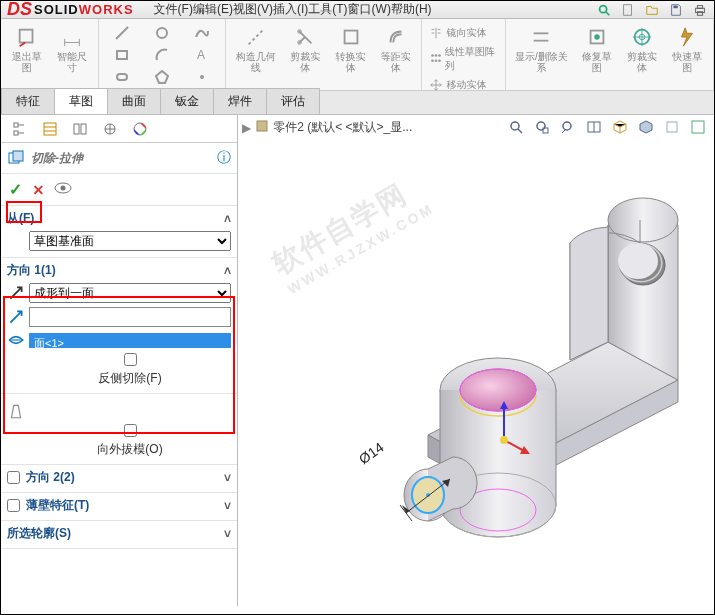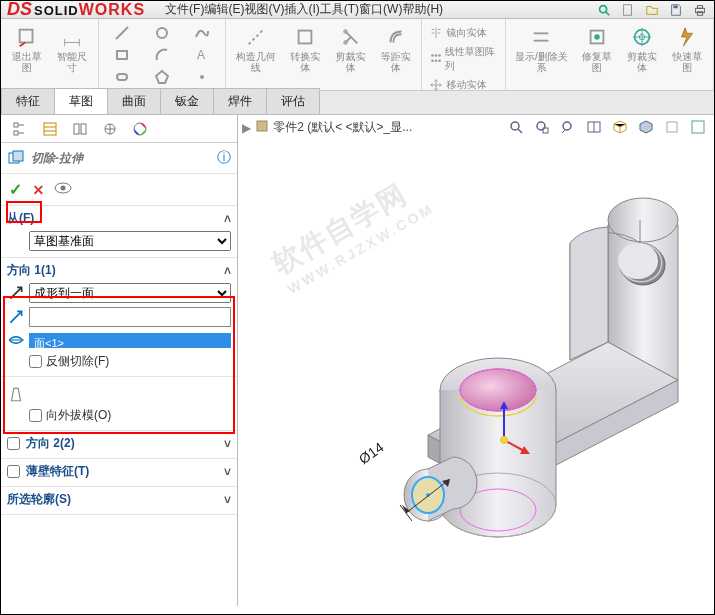--- a/index.html
+++ b/index.html
@@ -4,21 +4,21 @@
 <style>
   * { box-sizing: border-box; margin: 0; padding: 0; }
   body { font-family: "Microsoft YaHei", Arial, sans-serif; font-size: 12px; background: #fff; color: #333; width: 715px; height: 615px; overflow: hidden; position: relative; border: 1px solid #000; }
   
   
   .titlebar { height: 18px; background: linear-gradient(#f5f5f5,#e4e4e4); display: flex; align-items: center; border-bottom: 1px solid #bbb; }
   .logo { display: flex; align-items: center; padding: 0 6px; }
   .logo-ds { color: #da2128; font-weight: bold; font-style: italic; font-size: 18px; margin-right: 2px; }
   .logo-text { font-weight: bold; letter-spacing: 1px; }
   .logo-solid { color: #111; font-size: 13px; }
-  .logo-works { color: #da2128; font-size: 16px; }
+  .logo-works { color: #da2128; font-size: 13px; }
   .menu { display: flex; margin-left: 14px; }
   .menu span { cursor: default; }
   .minitool { display:flex; gap:8px; margin-left:auto; padding-right:6px; align-items:center; }
   .minitool .mi { width:16px; height:16px; display:flex; align-items:center; justify-content:center; color:#555; font-size:11px; }
   .mi svg { width:14px; height:14px; }
   
   
   .ribbon { height: 72px; background: #f7f7f7; border-bottom: 1px solid #ccc; display: flex; }
   .ribgroup { border-right: 1px solid #d8d8d8; padding: 4px 6px 0 6px; display:flex; flex-direction:column; }
   .ribrow { display:flex; gap:6px; }
@@ -56,21 +56,21 @@
   
   .section { padding:4px 6px 6px 6px; border-bottom:1px solid #e3e3e3; }
   .sec-head { display:flex; align-items:center; font-weight:bold; color:#1a4f8a; cursor:default; }
   .sec-head .lab { flex:1; }
   .sec-head .caret { color:#555; }
   .row { display:flex; align-items:center; margin-top:4px; gap:4px; }
   .row .ic { width:18px; height:18px; display:flex; align-items:center; justify-content:center; color:#0a74bf; }
   .combo { flex:1; height:20px; font-size:12px; }
   .txt { flex:1; height:20px; border:1px solid #888; background:#fff; padding:0 2px; }
   .selbox { flex:1; height:15px; background:#2f8fe6; color:#fff; padding:2px 4px; font-size:11px; border:1px solid #2f8fe6; }
-  .cbrow { display:flex; align-items:center; gap:4px; margin-top:4px; padding-left:22px; }
+  .cbrow { display:flex; align-items:center; gap:4px; margin-top:4px; padding-left:22px;flex-direction:column; }
   .cbrow input { width:13px; height:13px; }
   
   .redbox2 { position:absolute; border:2px solid #f00; left:2px; top:295px; width:232px; height:138px; pointer-events:none; }
   
   
   .viewport { flex:1; position:relative; background:#fff; }
   .crumb { position:absolute; left:4px; top:4px; display:flex; align-items:center; gap:4px; color:#444; }
   .crumb .arr { color:#888; }
   .vp-tools { position:absolute; right:6px; top:2px; display:flex; gap:6px; }
   .vp-tools .t { width:20px; height:20px; display:flex; align-items:center; justify-content:center; color:#567; }
@@ -237,34 +237,34 @@
           <div class="ic">
             <svg viewBox="0 0 24 24">
               <line x1="4" y1="20" x2="20" y2="4" stroke="#999" stroke-width="2" stroke-dasharray="3"></line>
             </svg>
           </div>
           <div class="lb">构造几何线</div>
         </div>
       <div class="ribbtn">
           <div class="ic">
             <svg viewBox="0 0 24 24">
-              <rect x="5" y="5" width="14" height="14" fill="none" stroke="#999" stroke-width="2"></rect>
-            </svg>
-          </div>
-          <div class="lb">转换实体</div>
-        </div>
-      <div class="ribbtn">
-          <div class="ic">
-            <svg viewBox="0 0 24 24">
               <path d="M5 5 L19 19 M5 19 L12 12" stroke="#999" stroke-width="2"></path>
               <circle cx="6" cy="18" r="2" fill="none" stroke="#999"></circle>
               <circle cx="6" cy="6" r="2" fill="none" stroke="#999"></circle>
             </svg>
           </div>
           <div class="lb">剪裁实体</div>
+        </div>
+      <div class="ribbtn">
+          <div class="ic">
+            <svg viewBox="0 0 24 24">
+              <rect x="5" y="5" width="14" height="14" fill="none" stroke="#999" stroke-width="2"></rect>
+            </svg>
+          </div>
+          <div class="lb">转换实体</div>
         </div>
       <div class="ribbtn">
           <div class="ic">
             <svg viewBox="0 0 24 24">
               <path d="M6 18 Q6 6 18 6" fill="none" stroke="#999" stroke-width="2"></path>
               <path d="M9 18 Q9 9 18 9" fill="none" stroke="#999" stroke-width="2"></path>
             </svg>
           </div>
           <div class="lb">等距实体</div>
         </div>

